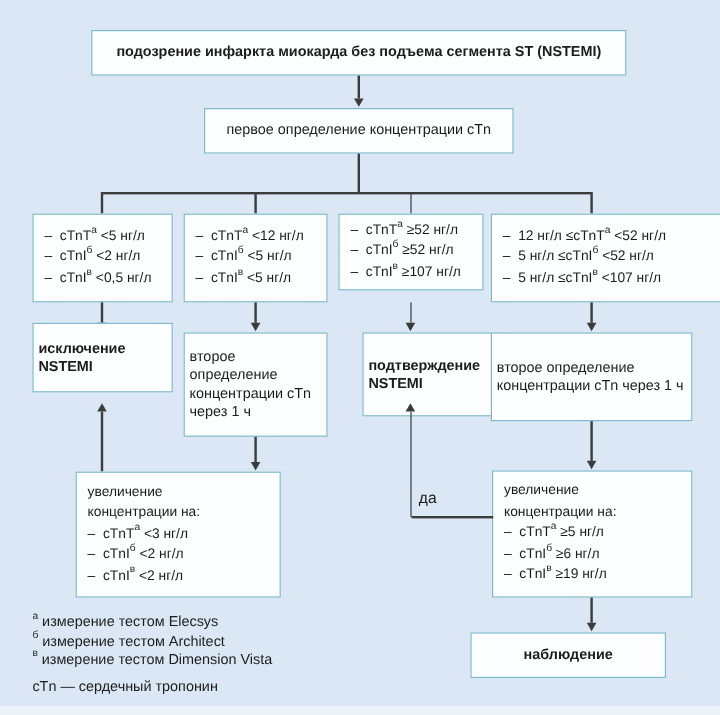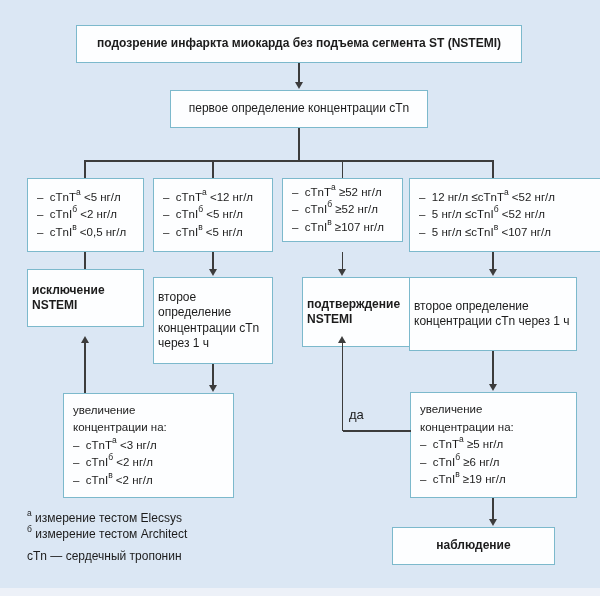--- a/index.html
+++ b/index.html
@@ -118,18 +118,19 @@
   <div class="vline" style="left:492.25px;top:498px;height:21px;"></div>
   <div class="arr down" style="left:488.5px;top:519px;"></div>
   <div class="edge-label" style="left:501px;top:502px;margin-top:47px;">нет</div>
 
   <div class="box bold" style="left:392px;top:527px;width:163px;height:38px;">наблюдение</div>
 
   <div class="footnotes">
     <div>
         <div class="tline"><sup>а</sup> измерение тестом Elecsys</div>
         <div class="tline"><sup>б</sup> измерение тестом Architect</div>
+        <div class="tline"><sup>в</sup> измерение тестом Dimension Vista</div>
       </div>
     <div class="footnote-plain">cTn — сердечный тропонин</div>
   </div>
 
   <div class="bottom-margin"></div>
 </div>
 
 </body></html>

